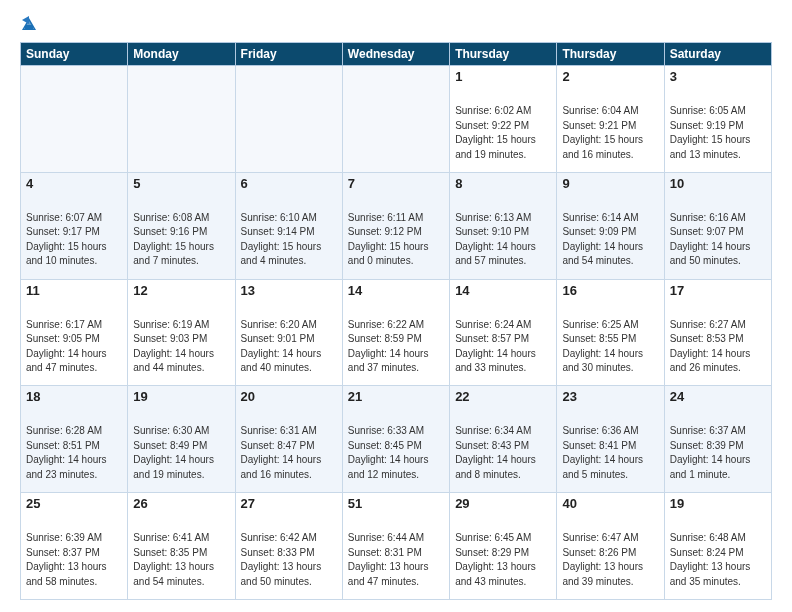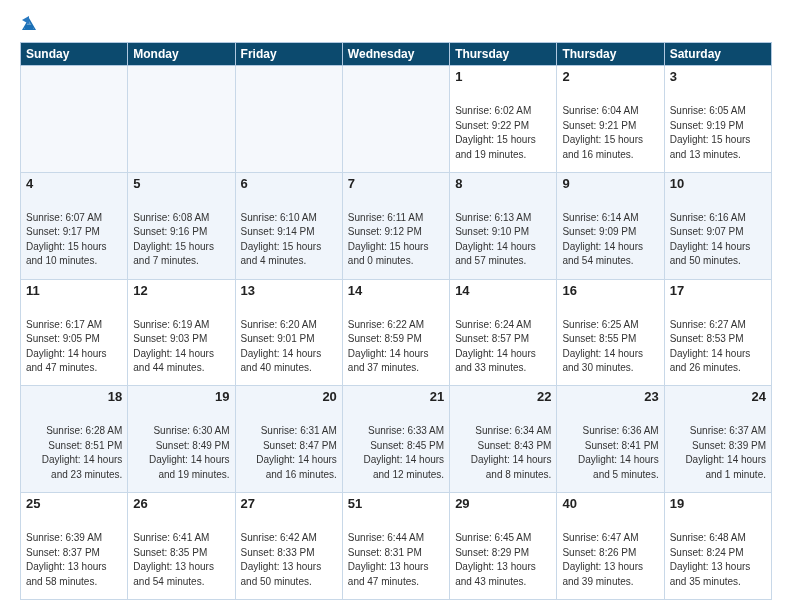--- a/index.html
+++ b/index.html
@@ -95,21 +95,21 @@
     .day-info {
       font-size: 10px;
       color: #333;
       line-height: 1.45;
       margin-top: 20px;
     }
     
     .calendar tbody tr:nth-child(1) td { background: #fff; }
     .calendar tbody tr:nth-child(2) td { background: #eef3fa; }
     .calendar tbody tr:nth-child(3) td { background: #fff; }
-    .calendar tbody tr:nth-child(4) td { background: #eef3fa; text-align: right; }
+    .calendar tbody tr:nth-child(4) td { background: #eef3fa; }
     .calendar tbody tr:nth-child(5) td { background: #fff; }
     .calendar td.empty { background: #f5f8fc !important; }
   </style>
 </head>
 <body>
 
 <div class="page">
   <div class="header">
     <div class="logo">
       <svg class="logo-icon" viewBox="0 0 36 36" width="36" height="36">

